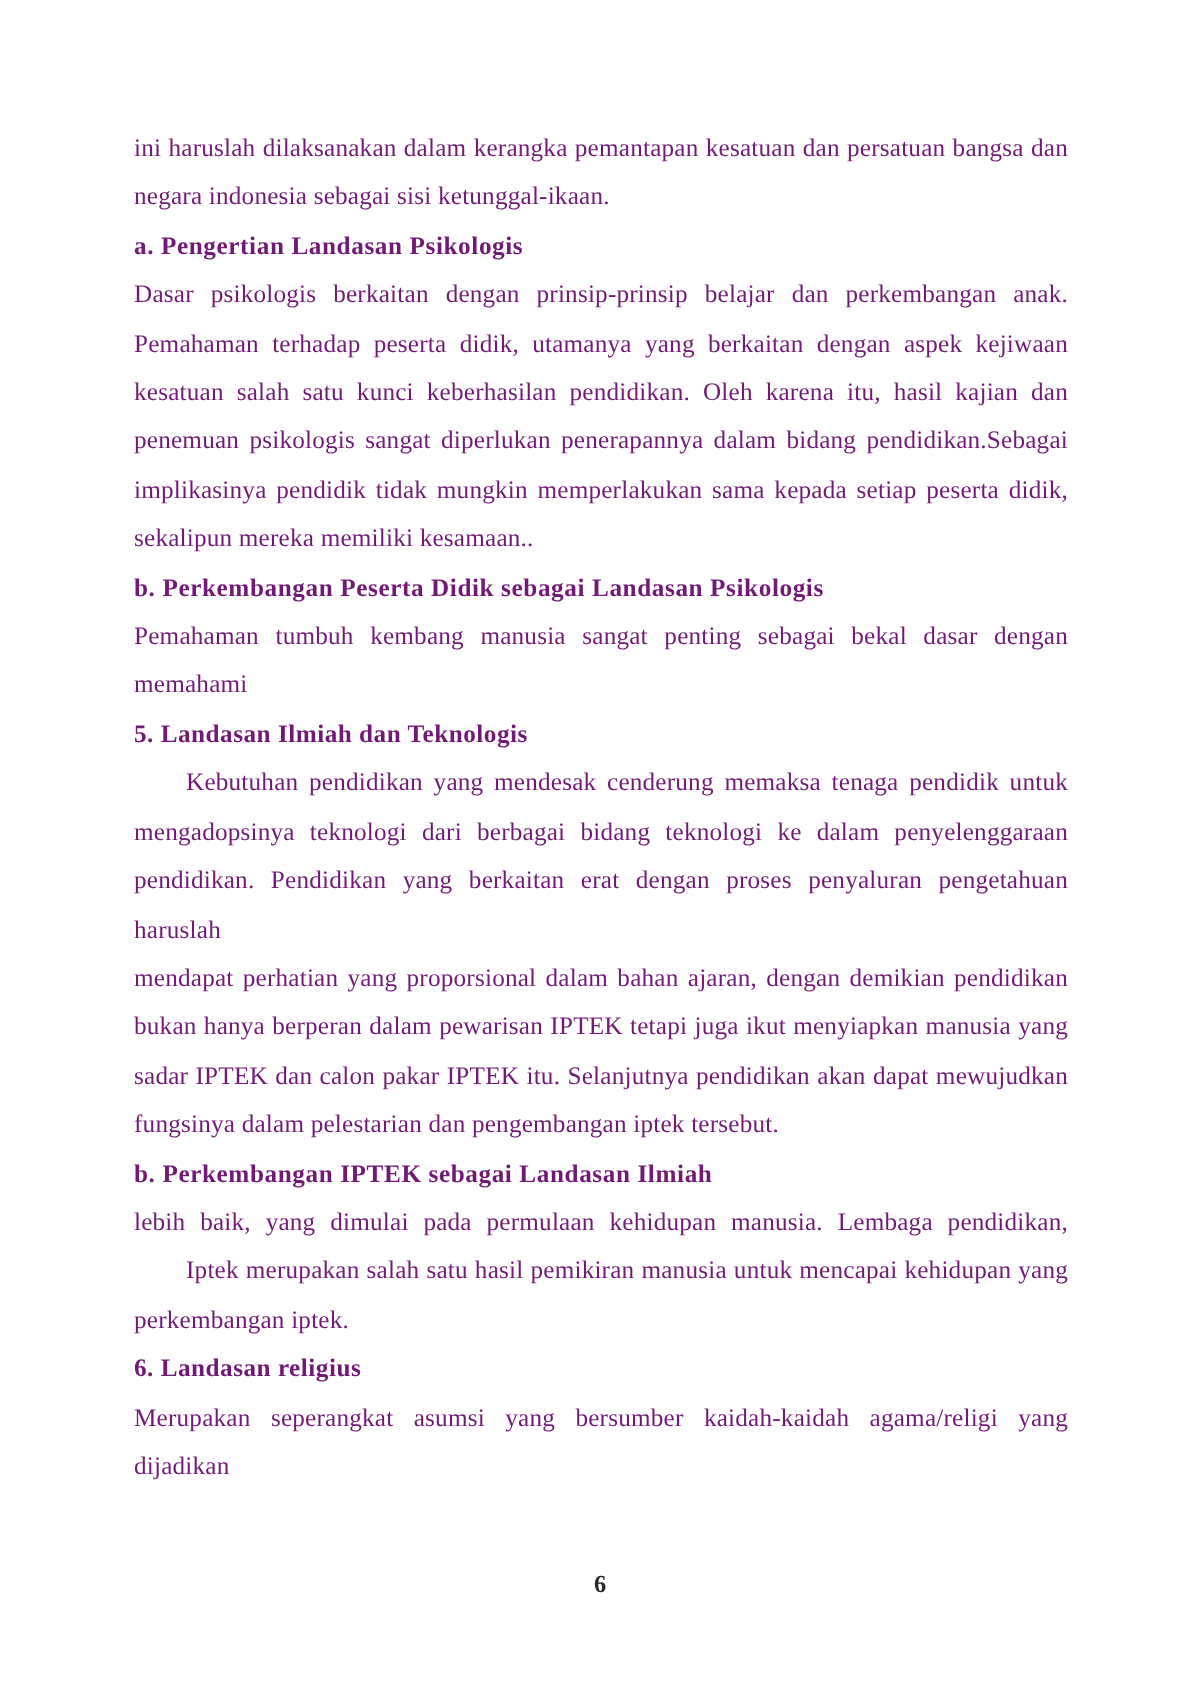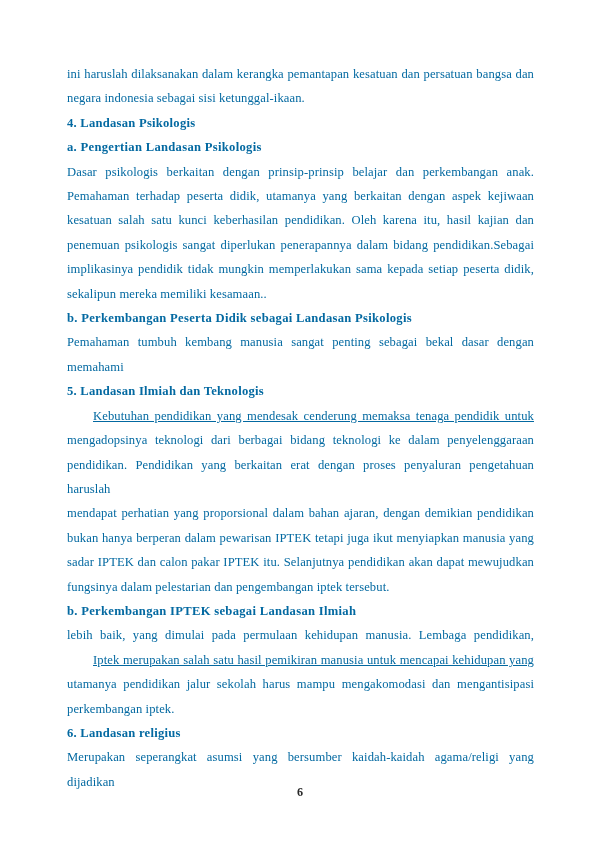--- a/index.html
+++ b/index.html
@@ -19,21 +19,21 @@
     overflow: hidden;
     box-sizing: border-box;
   }
   .content {
     position: absolute;
     left: 67px;
     top: 62px;
     width: 467px;
   }
   .ln {
-    color: #0369a1;
+    color: #701a75;
     font-size: 12.6px;
     line-height: 24.4px;
     letter-spacing: 0.1px;
     white-space: nowrap;
     font-family: "Liberation Serif", "DejaVu Serif", serif;
   }
   .body-line {
     text-align: justify;
     text-align-last: justify;
     display: block;
@@ -48,21 +48,20 @@
   .heading {
     font-weight: bold;
     letter-spacing: 0.25px;
   }
   .sub-head {
     letter-spacing: 0.3px;
     font-weight: bold;
   }
   .indent-block {
     width: 467px;
-    text-decoration: underline;
   }
   .wide-line {
     width: 467px;
   }
   .page-number {
     position: absolute;
     left: 0;
     top: 785px;
     width: 600px;
     text-align: center;
@@ -76,40 +75,38 @@
     width: 26px;
   }
 </style>
 </head>
 <body>
 
 <div class="page">
   <div class="content" id="doc-content">
       <div class="ln body-line wide-line">ini haruslah dilaksanakan dalam kerangka pemantapan kesatuan dan persatuan bangsa dan</div>
       <div class="ln body-line-last">negara indonesia  sebagai sisi ketunggal-ikaan.</div>
-      <div class="ln heading body-line-last">4. Landasan Psikologis</div>
       <div class="ln sub-head body-line-last">a.  Pengertian  Landasan Psikologis</div>
       <div class="ln body-line wide-line">Dasar  psikologis  berkaitan  dengan  prinsip-prinsip  belajar  dan  perkembangan  anak.</div>
       <div class="ln body-line wide-line">Pemahaman terhadap peserta didik, utamanya yang berkaitan dengan aspek kejiwaan</div>
       <div class="ln body-line wide-line">kesatuan salah satu kunci keberhasilan pendidikan. Oleh karena itu, hasil kajian dan</div>
       <div class="ln body-line wide-line">penemuan psikologis sangat diperlukan penerapannya dalam bidang pendidikan.Sebagai</div>
       <div class="ln body-line wide-line">implikasinya pendidik tidak mungkin memperlakukan sama kepada setiap peserta didik,</div>
       <div class="ln body-line-last">sekalipun mereka memiliki kesamaan..</div>
       <div class="ln sub-head body-line-last">b.  Perkembangan  Peserta Didik  sebagai Landasan Psikologis</div>
       <div class="ln body-line wide-line">Pemahaman tumbuh kembang manusia sangat penting sebagai bekal dasar dengan memahami</div>
       <div class="ln heading body-line-last">5. Landasan Ilmiah dan Teknologis</div>
       <div class="ln body-line wide-line indent-block"><span class="spacer-indent"></span><span>Kebutuhan  pendidikan  yang  mendesak  cenderung  memaksa  tenaga  pendidik  untuk</span></div>
       <div class="ln body-line wide-line">mengadopsinya  teknologi  dari  berbagai  bidang  teknologi  ke dalam  penyelenggaraan</div>
       <div class="ln body-line wide-line">pendidikan. Pendidikan yang berkaitan erat dengan proses penyaluran pengetahuan haruslah</div>
       <div class="ln body-line wide-line">mendapat perhatian yang proporsional dalam bahan ajaran, dengan demikian pendidikan</div>
       <div class="ln body-line wide-line">bukan hanya berperan dalam pewarisan IPTEK tetapi juga ikut menyiapkan manusia yang</div>
       <div class="ln body-line wide-line">sadar IPTEK dan calon pakar IPTEK itu. Selanjutnya pendidikan akan dapat mewujudkan</div>
       <div class="ln body-line-last">fungsinya  dalam pelestarian  dan pengembangan  iptek tersebut.</div>
       <div class="ln sub-head body-line-last">b.  Perkembangan  IPTEK sebagai Landasan Ilmiah</div>
       <div class="ln body-line wide-line">lebih  baik,  yang  dimulai  pada  permulaan  kehidupan  manusia.  Lembaga  pendidikan,</div>
       <div class="ln body-line wide-line indent-block"><span class="spacer-indent"></span><span>Iptek  merupakan  salah  satu  hasil  pemikiran  manusia  untuk  mencapai  kehidupan  yang</span></div>
-      <div class="ln body-line wide-line">utamanya  pendidikan  jalur  sekolah  harus  mampu  mengakomodasi  dan  mengantisipasi</div>
       <div class="ln body-line-last">perkembangan iptek.</div>
       <div class="ln heading body-line-last">6. Landasan religius</div>
       <div class="ln body-line wide-line">Merupakan seperangkat asumsi yang bersumber kaidah-kaidah agama/religi yang dijadikan</div>
     </div>
   <div class="page-number">6</div>
 </div>
 
 </body></html>

